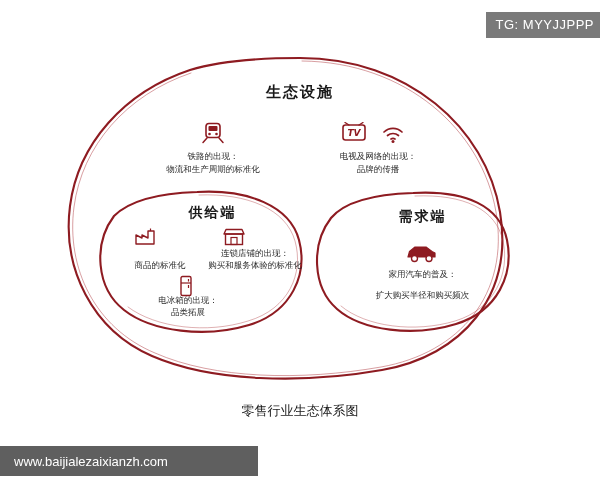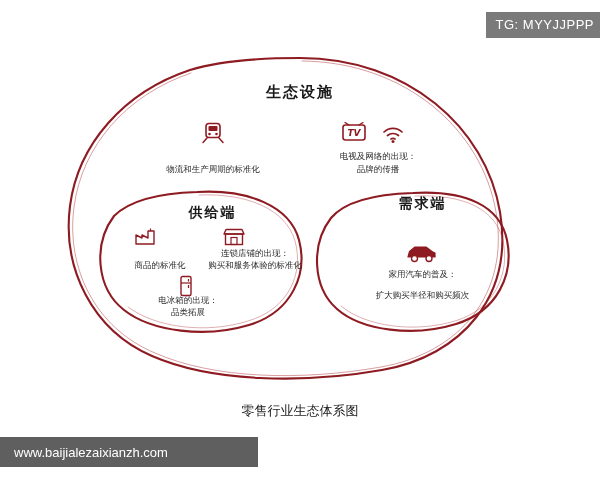--- a/index.html
+++ b/index.html
@@ -28,21 +28,21 @@
     color: #ffffff;
     font-size: 13px;
     font-family: "Liberation Sans", sans-serif;
     padding: 5px 6px 6px 10px;
     letter-spacing: 0.5px;
     z-index: 20;
   }
   .wm-bar {
     position: absolute;
     left: 0;
-    bottom: 13px;
+    bottom: 4px;
     width: 258px;
     height: 30px;
     background: #5f5f5f;
     color: #ffffff;
     font-size: 13px;
     font-family: "Liberation Sans", sans-serif;
     display: flex;
     align-items: center;
     padding-left: 14px;
     box-sizing: border-box;
@@ -115,20 +115,21 @@
   <div class="label title-big" style="left:0; top:83px; width:600px;">生态设施</div>
 
   <svg class="icon" style="left:198px; top:122px;" width="30" height="22" viewBox="0 0 30 22">
     <rect x="8" y="1.5" width="14" height="14" rx="3" fill="none" stroke="#8e1b21" stroke-width="1.6"></rect>
     <rect x="10.5" y="4" width="9" height="5" rx="1" fill="#8e1b21"></rect>
     <circle cx="11.5" cy="12" r="1.3" fill="#8e1b21"></circle>
     <circle cx="18.5" cy="12" r="1.3" fill="#8e1b21"></circle>
     <line x1="9" y1="16" x2="5" y2="20.5" stroke="#8e1b21" stroke-width="1.5" stroke-linecap="round"></line>
     <line x1="21" y1="16" x2="25" y2="20.5" stroke="#8e1b21" stroke-width="1.5" stroke-linecap="round"></line>
   </svg>
+  <div class="label note" style="left:123px; top:150px; width:180px;">铁路的出现：</div>
   <div class="label note" style="left:123px; top:163px; width:180px;">物流和生产周期的标准化</div>
 
   <svg class="icon" style="left:340px; top:122px;" width="30" height="22" viewBox="0 0 30 22">
     <rect x="3" y="3" width="22" height="15" rx="2.5" fill="none" stroke="#8e1b21" stroke-width="1.6"></rect>
     <text x="14" y="14" font-size="9" font-family="DejaVu Sans, sans-serif" font-style="italic" font-weight="bold" text-anchor="middle" fill="#8e1b21">TV</text>
     <line x1="9" y1="3" x2="5" y2="0.5" stroke="#8e1b21" stroke-width="1.3" stroke-linecap="round"></line>
     <line x1="19" y1="3" x2="23" y2="0.5" stroke="#8e1b21" stroke-width="1.3" stroke-linecap="round"></line>
   </svg>
   <svg class="icon" style="left:381px; top:124px;" width="24" height="20" viewBox="0 0 24 20">
     <path d="M3,8 A13,13 0 0 1 21,8" fill="none" stroke="#8e1b21" stroke-width="1.7" stroke-linecap="round"></path>
@@ -157,21 +158,21 @@
 
   <svg class="icon" style="left:178px; top:275px;" width="16" height="22" viewBox="0 0 16 22">
     <rect x="3" y="1.5" width="10" height="19" rx="1.5" fill="none" stroke="#8e1b21" stroke-width="1.4"></rect>
     <line x1="3" y1="8" x2="13" y2="8" stroke="#8e1b21" stroke-width="1.2"></line>
     <line x1="10.5" y1="4" x2="10.5" y2="6.5" stroke="#8e1b21" stroke-width="1.2"></line>
     <line x1="10.5" y1="10" x2="10.5" y2="13" stroke="#8e1b21" stroke-width="1.2"></line>
   </svg>
   <div class="label note" style="left:128px; top:294px; width:120px;">电冰箱的出现：</div>
   <div class="label note" style="left:128px; top:306px; width:120px;">品类拓展</div>
 
-  <div class="label title-mid" style="left:335px; top:195px; width:175px;">需求端</div>
+  <div class="label title-mid" style="left:335px; top:208px; width:175px;">需求端</div>
 
   <svg class="icon" style="left:405px; top:244px;" width="34" height="20" viewBox="0 0 34 20">
     <path d="M3,13 L4.5,7.5 L10,3 L21,3 L27,7.5 L30,9 L30,13 Z" fill="#8e1b21" stroke="#8e1b21" stroke-width="1.2" stroke-linejoin="round"></path>
     <circle cx="9.5" cy="14.5" r="3" fill="#ffffff" stroke="#8e1b21" stroke-width="1.4"></circle>
     <circle cx="24" cy="14.5" r="3" fill="#ffffff" stroke="#8e1b21" stroke-width="1.4"></circle>
   </svg>
   <div class="label note" style="left:340px; top:268px; width:165px;">家用汽车的普及：</div>
   <div class="label note" style="left:340px; top:280px; width:165px;margin-top:9px;">扩大购买半径和购买频次</div>
 
   <div class="caption" style="top:402px;">零售行业生态体系图</div>

